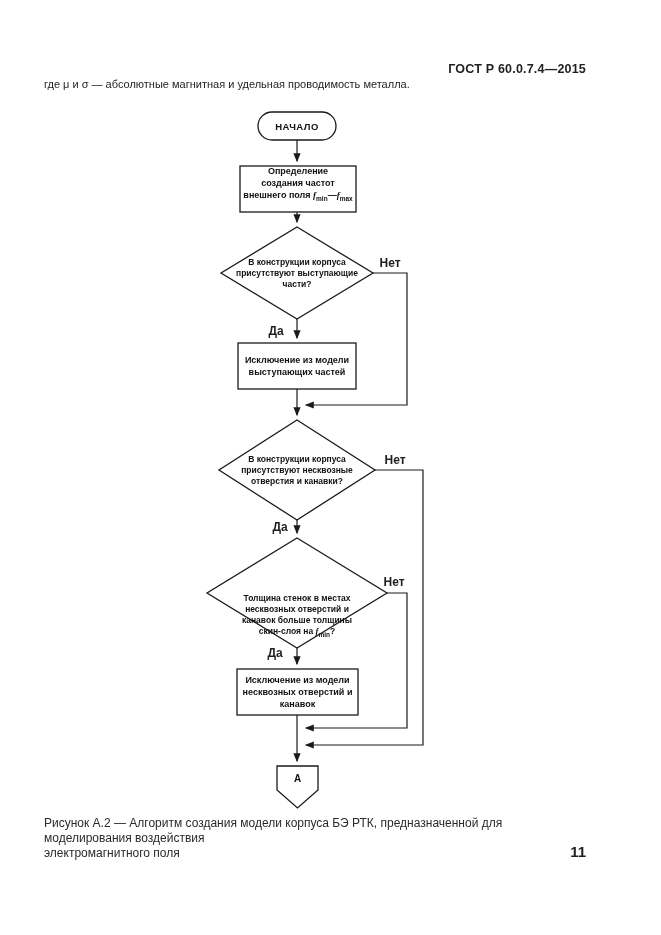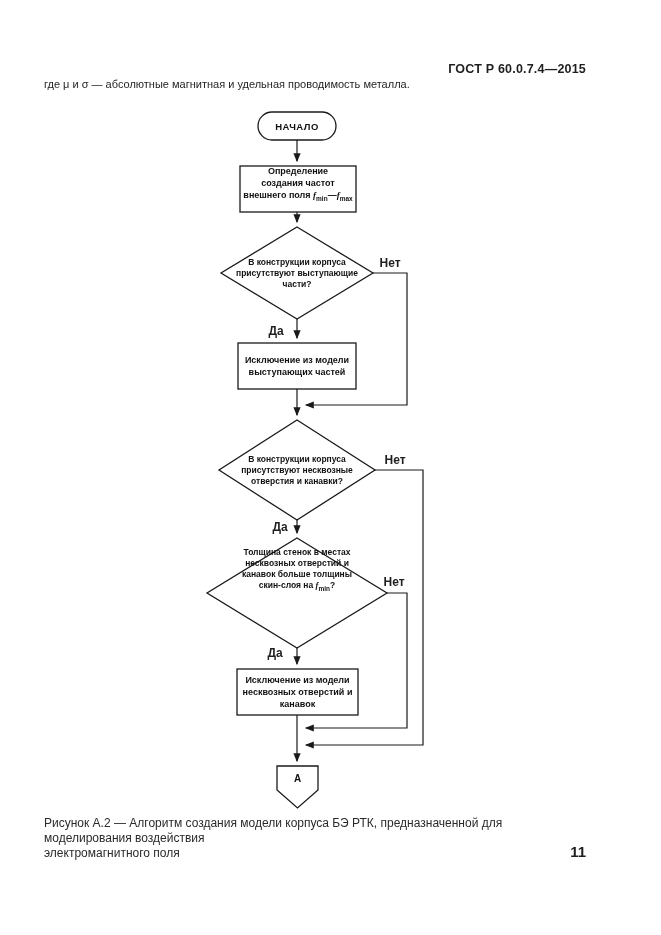--- a/index.html
+++ b/index.html
@@ -109,21 +109,21 @@
     <span>Исключение из модели</span>
     <span>выступающих частей</span>
   </div>
 
   <div class="abs node-label fs85" style="left:217px;top:437px;width:160px;height:66px;">
     <span>В конструкции корпуса</span>
     <span>присутствуют несквозные</span>
     <span>отверстия и канавки?</span>
   </div>
 
-  <div class="abs node-label fs85" style="left:212px;top:546px;width:170px;height:46px;">
+  <div class="abs node-label fs85" style="left:212px;top:592px;width:170px;height:46px;">
     <span>Толщина стенок в местах</span>
     <span>несквозных отверстий и</span>
     <span>канавок больше толщины</span>
     <span><span>скин-слоя на </span><span class="fvar">f</span><sub>min</sub><span>?</span></span>
   </div>
 
   <div class="abs node-label fs9" style="left:237px;top:669px;width:121px;height:46px;">
     <span>Исключение из модели</span>
     <span>несквозных отверстий и</span>
     <span>канавок</span>

